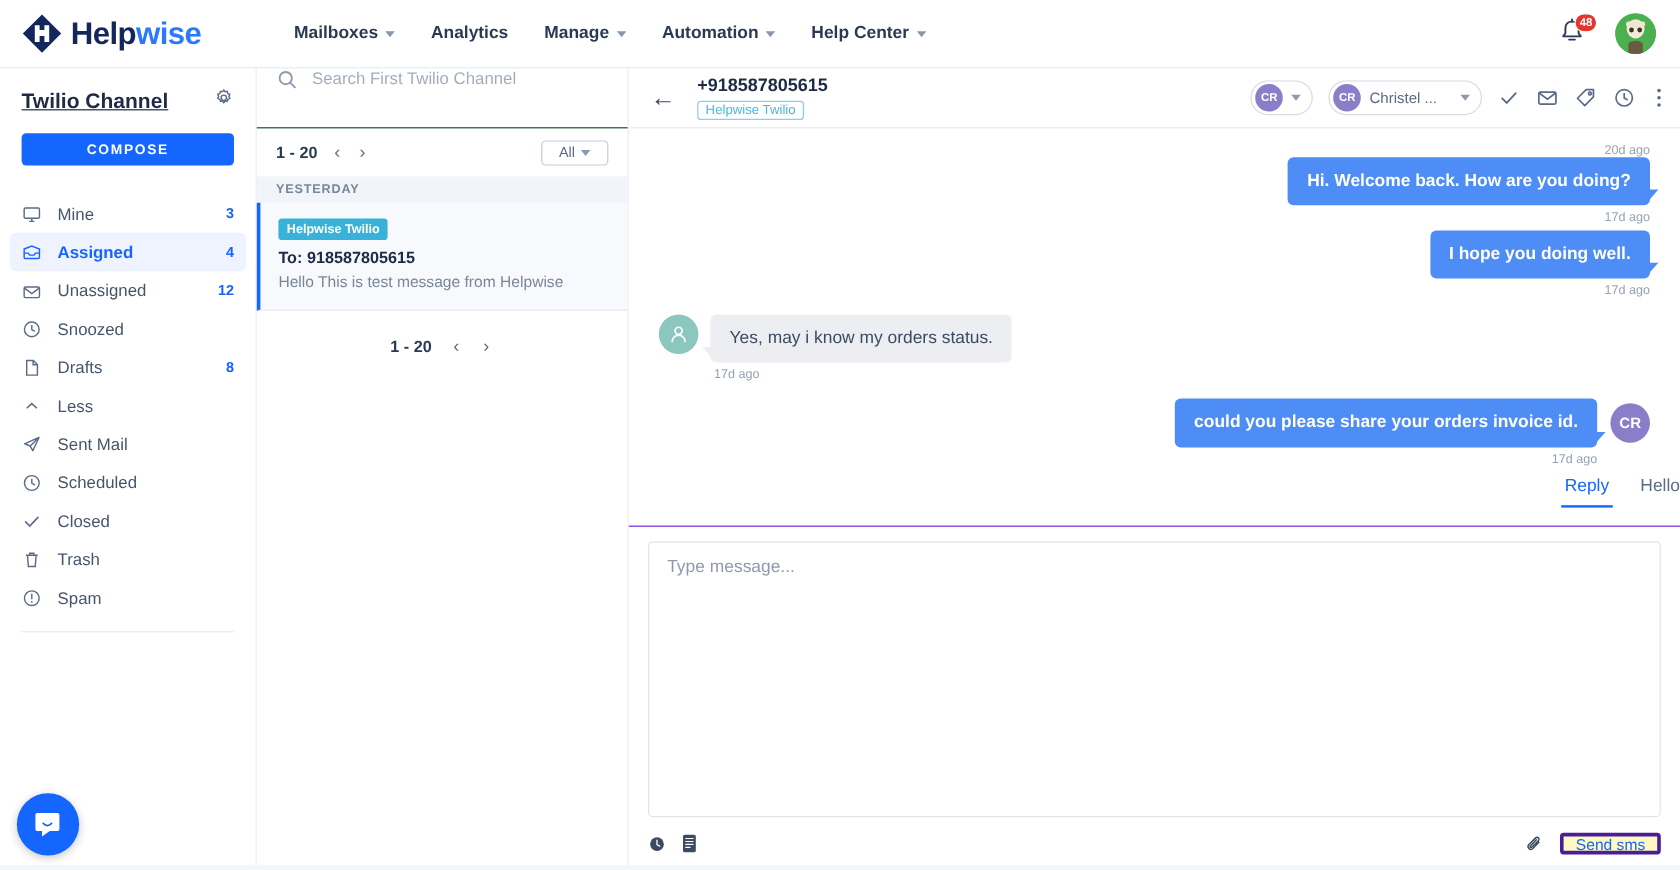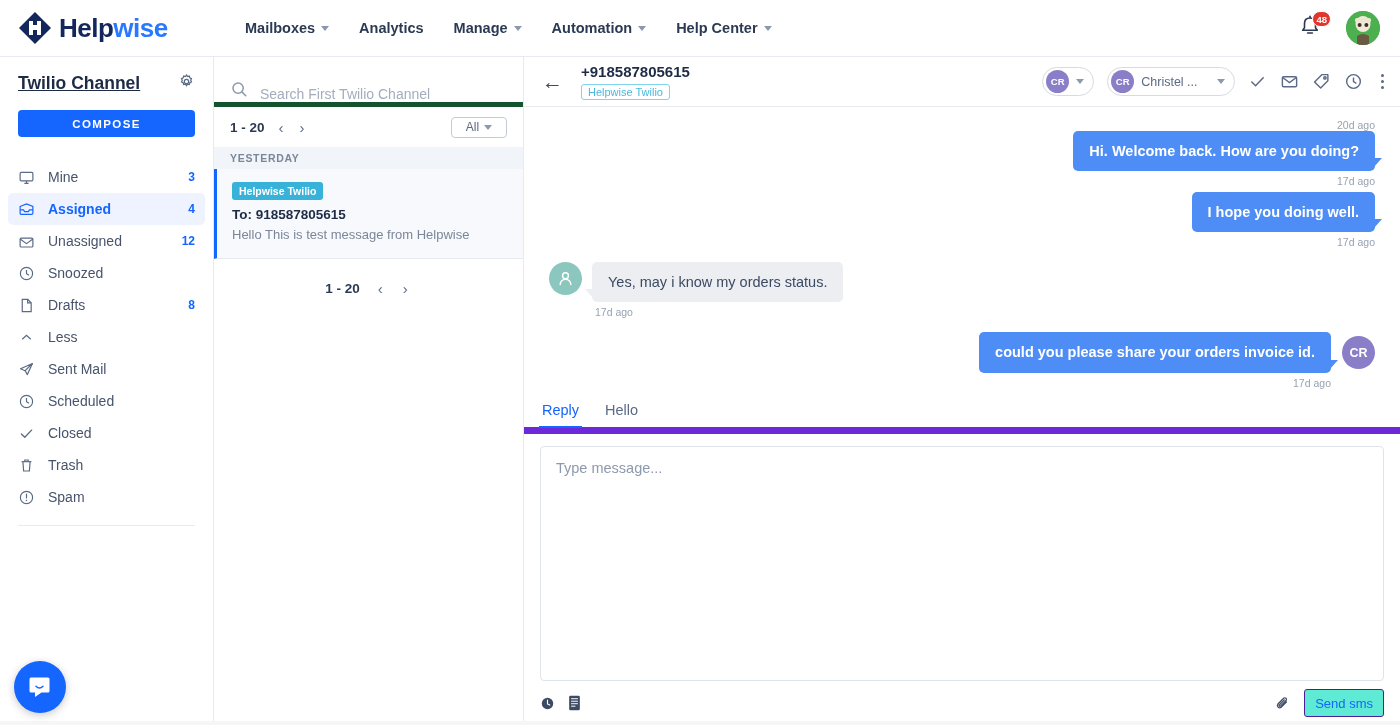--- a/index.html
+++ b/index.html
@@ -72,21 +72,21 @@
   }
   .nav-row .ic { width: 22px; display: flex; align-items: center; justify-content: flex-start; }
   .nav-row .lbl { margin-left: 8px; }
   .nav-row .cnt { margin-left: auto; font-size: 12px; color: #1565ff; font-weight: bold; }
   .nav-row.active { background: #eef3ff; color: #1565ff; font-weight: bold; }
   .nav-row.active .ic svg { stroke: #1565ff; }
   .side-div { height: 1px; background: #e7eaef; margin: 12px 18px 0 18px; }
 
   
   .listpane { width: 310px; min-width: 310px; border-right: 1px solid #e7eaef; display: flex; flex-direction: column; background: #fff; }
-  .searchbar { height: 50px; display: flex; align-items: flex-end; padding: 0 16px; border-bottom: 5px solid #14532d; }
+  .searchbar { height: 50px; display: flex; align-items: flex-start; padding: 0 16px; border-bottom: 1px solid #14532d; }
   .searchbar input {
     border: none; outline: none; font-size: 14px; color: #8d99ad;
     margin-left: 12px; width: 100%; font-family: inherit; background: transparent;
   }
   .searchbar input::placeholder { color: #a3adbe; }
   .listtools { height: 40px; display: flex; align-items: center; padding: 0 16px; }
   .range { font-size: 13.5px; font-weight: bold; color: #2b3a53; }
   .arrow { color: #5b6a85; font-size: 15px; cursor: pointer; padding: 0 4px; }
   .filter {
     margin-left: auto; border: 1px solid #c3cbd9; border-radius: 4px;
@@ -158,34 +158,34 @@
     width: 33px; height: 33px; border-radius: 50%; background: #8cc7bf;
     display: flex; align-items: center; justify-content: center; margin-right: 10px; flex: 0 0 33px;
   }
   .av-out {
     width: 33px; height: 33px; border-radius: 50%; background: #8b7ec8; color: #fff;
     font-size: 12.5px; font-weight: bold; display: flex; align-items: center; justify-content: center;
     margin-left: 11px; flex: 0 0 33px; align-self: flex-start; margin-top: 4px;
   }
 
   
-  .tabs { display: flex; gap: 26px; padding: 8px 0 0 18px; border-bottom: 7px solid #6d28d9; }
+  .tabs { display: flex; gap: 26px; padding: 8px 0 16px 18px; border-bottom: 1px solid #6d28d9; justify-content: flex-end; }
   .tab { font-size: 14.5px; color: #5b6a85; padding-bottom: 9px; cursor: pointer; position: relative; }
   .tab.active { color: #1565ff; }
   .tab.active:after { content: ""; position: absolute; left: -3px; right: -3px; bottom: -1px; height: 2.5px; background: #1565ff; }
   .composer { padding: 12px 16px 0 16px; flex: 1; display: flex; flex-direction: column; min-height: 0; }
   .textarea {
     border: 1px solid #dfe3ea; border-radius: 4px; flex: 1;
     padding: 13px 15px; font-size: 14.5px; color: #8d99ad; min-height: 0;
   }
   .ctools { height: 44px; display: flex; align-items: center; gap: 13px; }
   .ctools .right { margin-left: auto; display: flex; align-items: center; gap: 13px; }
   .sendbtn {
-    border: 1px solid #4c1d95; color: #1565ff; background: #5eead4;
-    height: 28px; padding: 0 10px; border-radius: 3px;
+    border: 3px solid #4c1d95; color: #1565ff; background: #fef9c3;
+    height: 18px; padding: 0 10px; border-radius: 3px;
     font-size: 13px; display: flex; align-items: center; cursor: pointer;
   }
 
   
   .chatw {
     position: absolute; left: 14px; bottom: 12px;
     width: 52px; height: 52px; border-radius: 50%; background: #1565ff;
     display: flex; align-items: center; justify-content: center; cursor: pointer;
     box-shadow: 0 2px 8px rgba(0,0,0,0.22); z-index: 20;
   }

